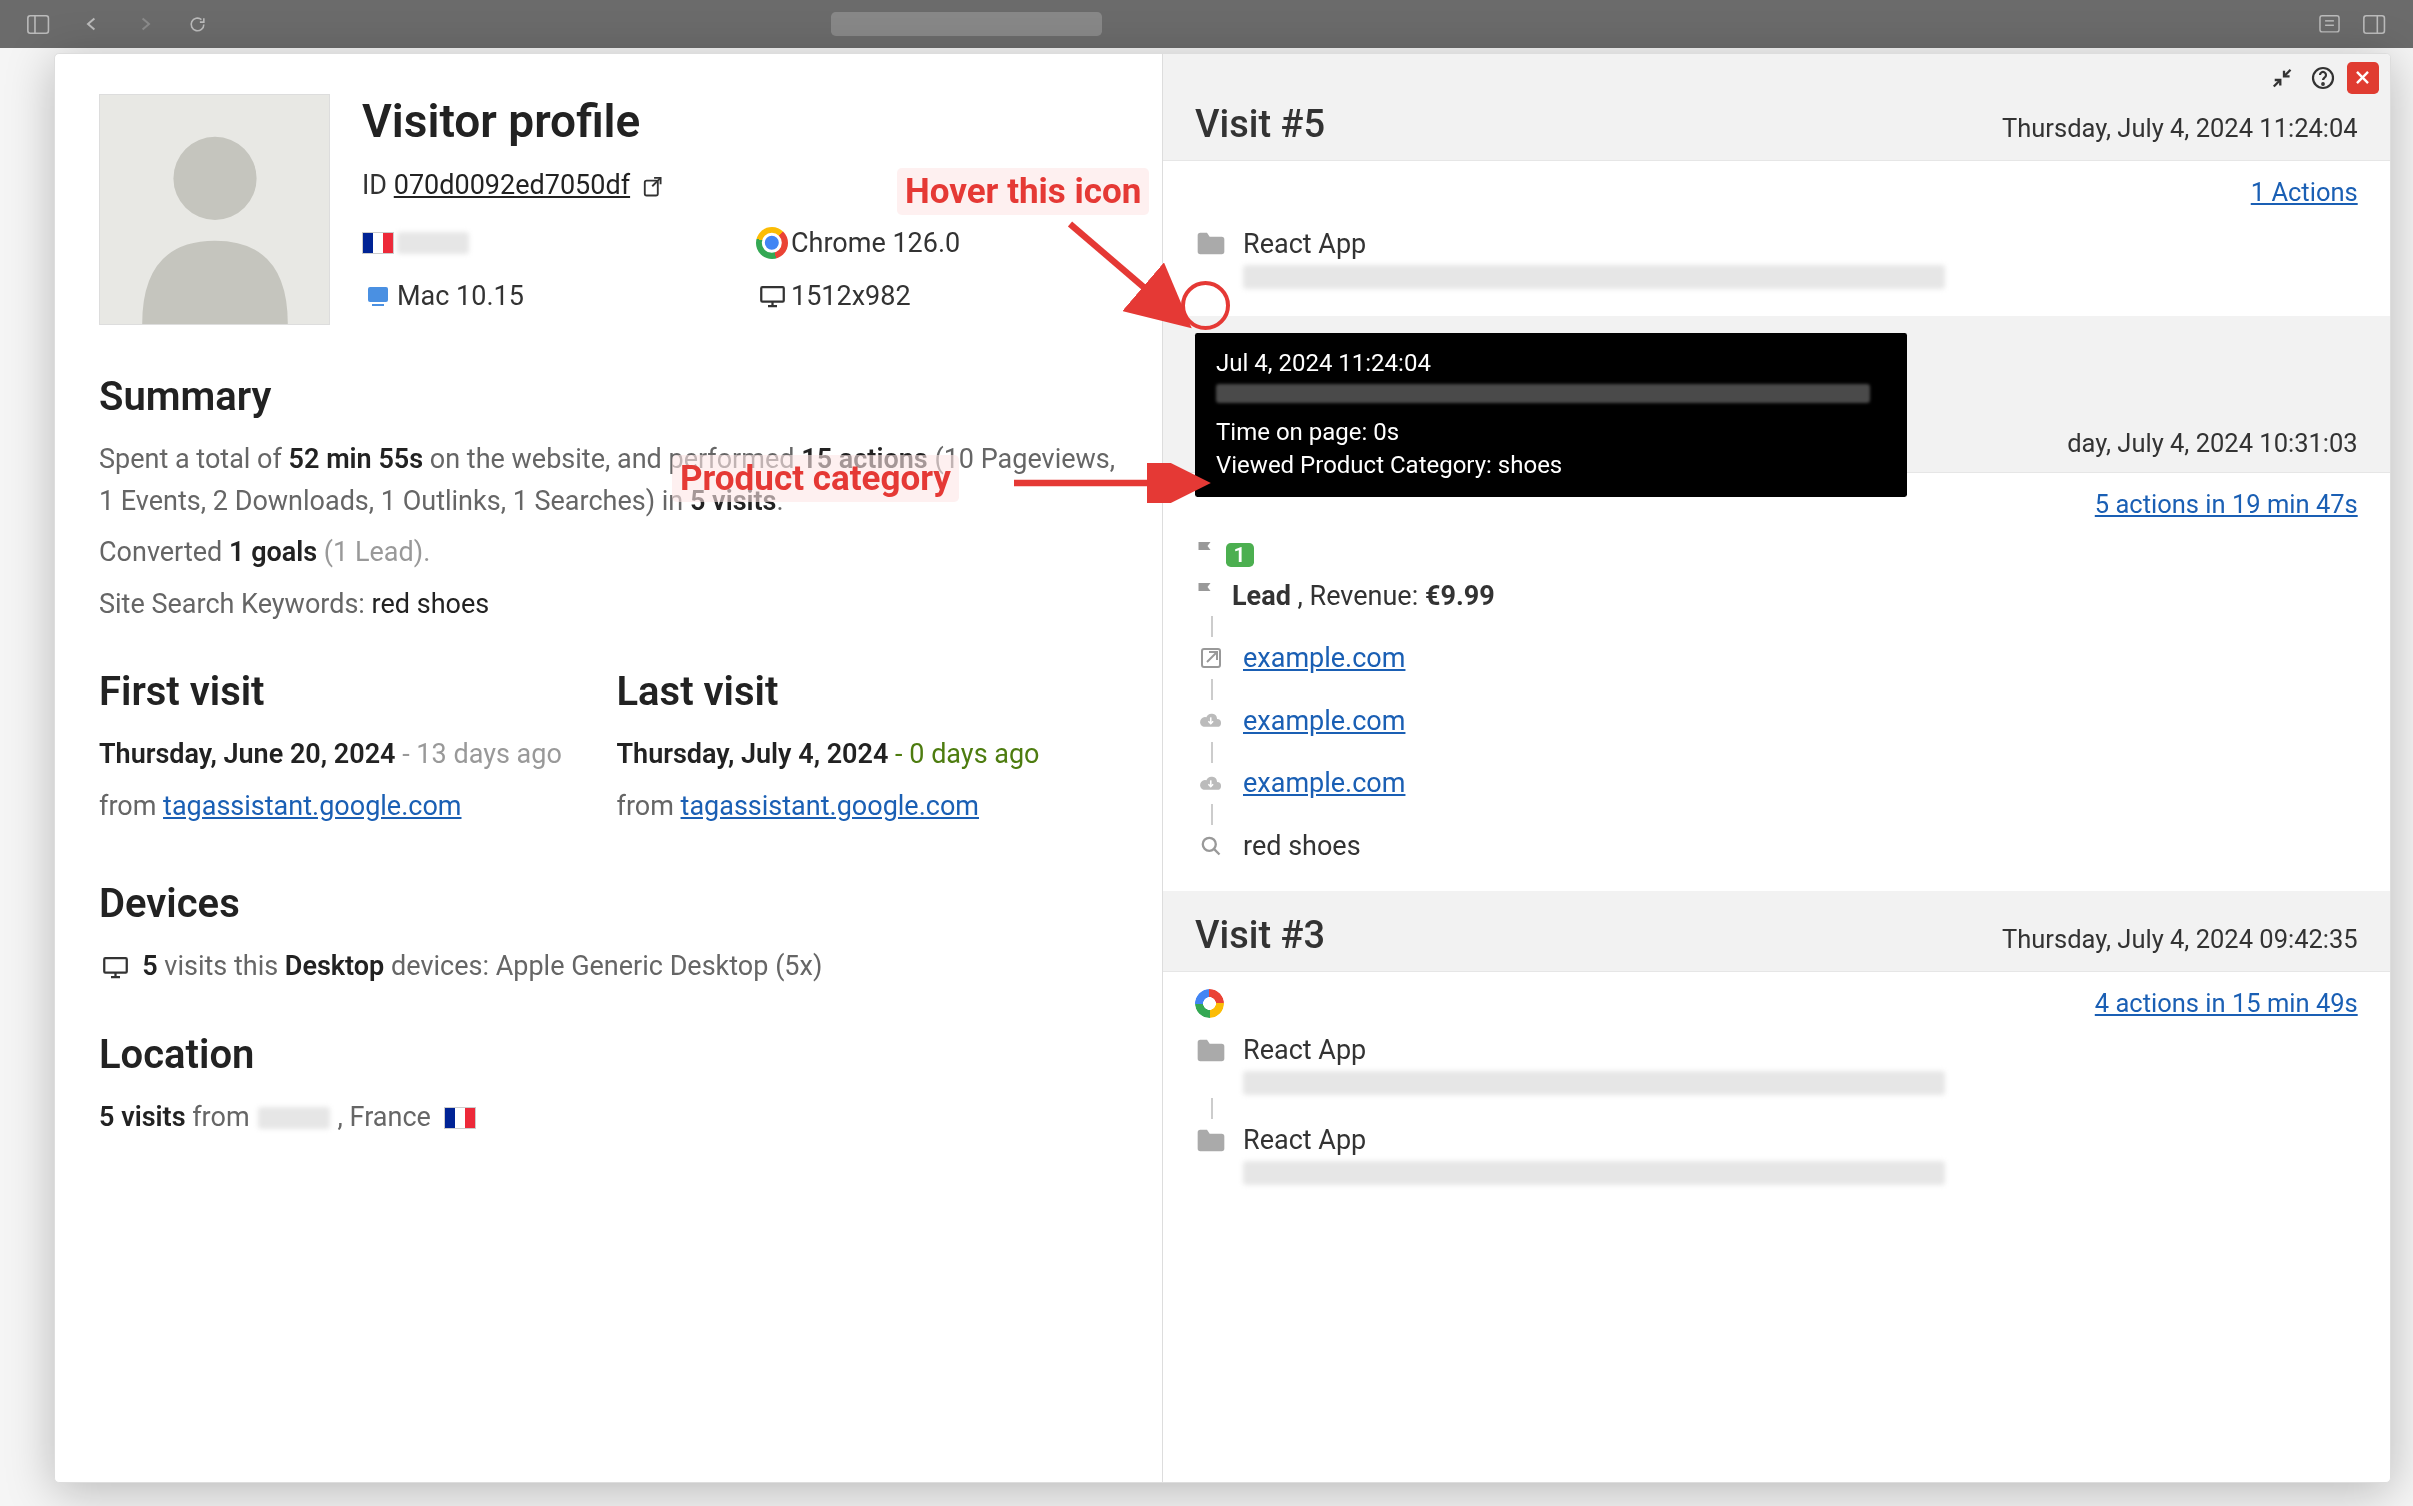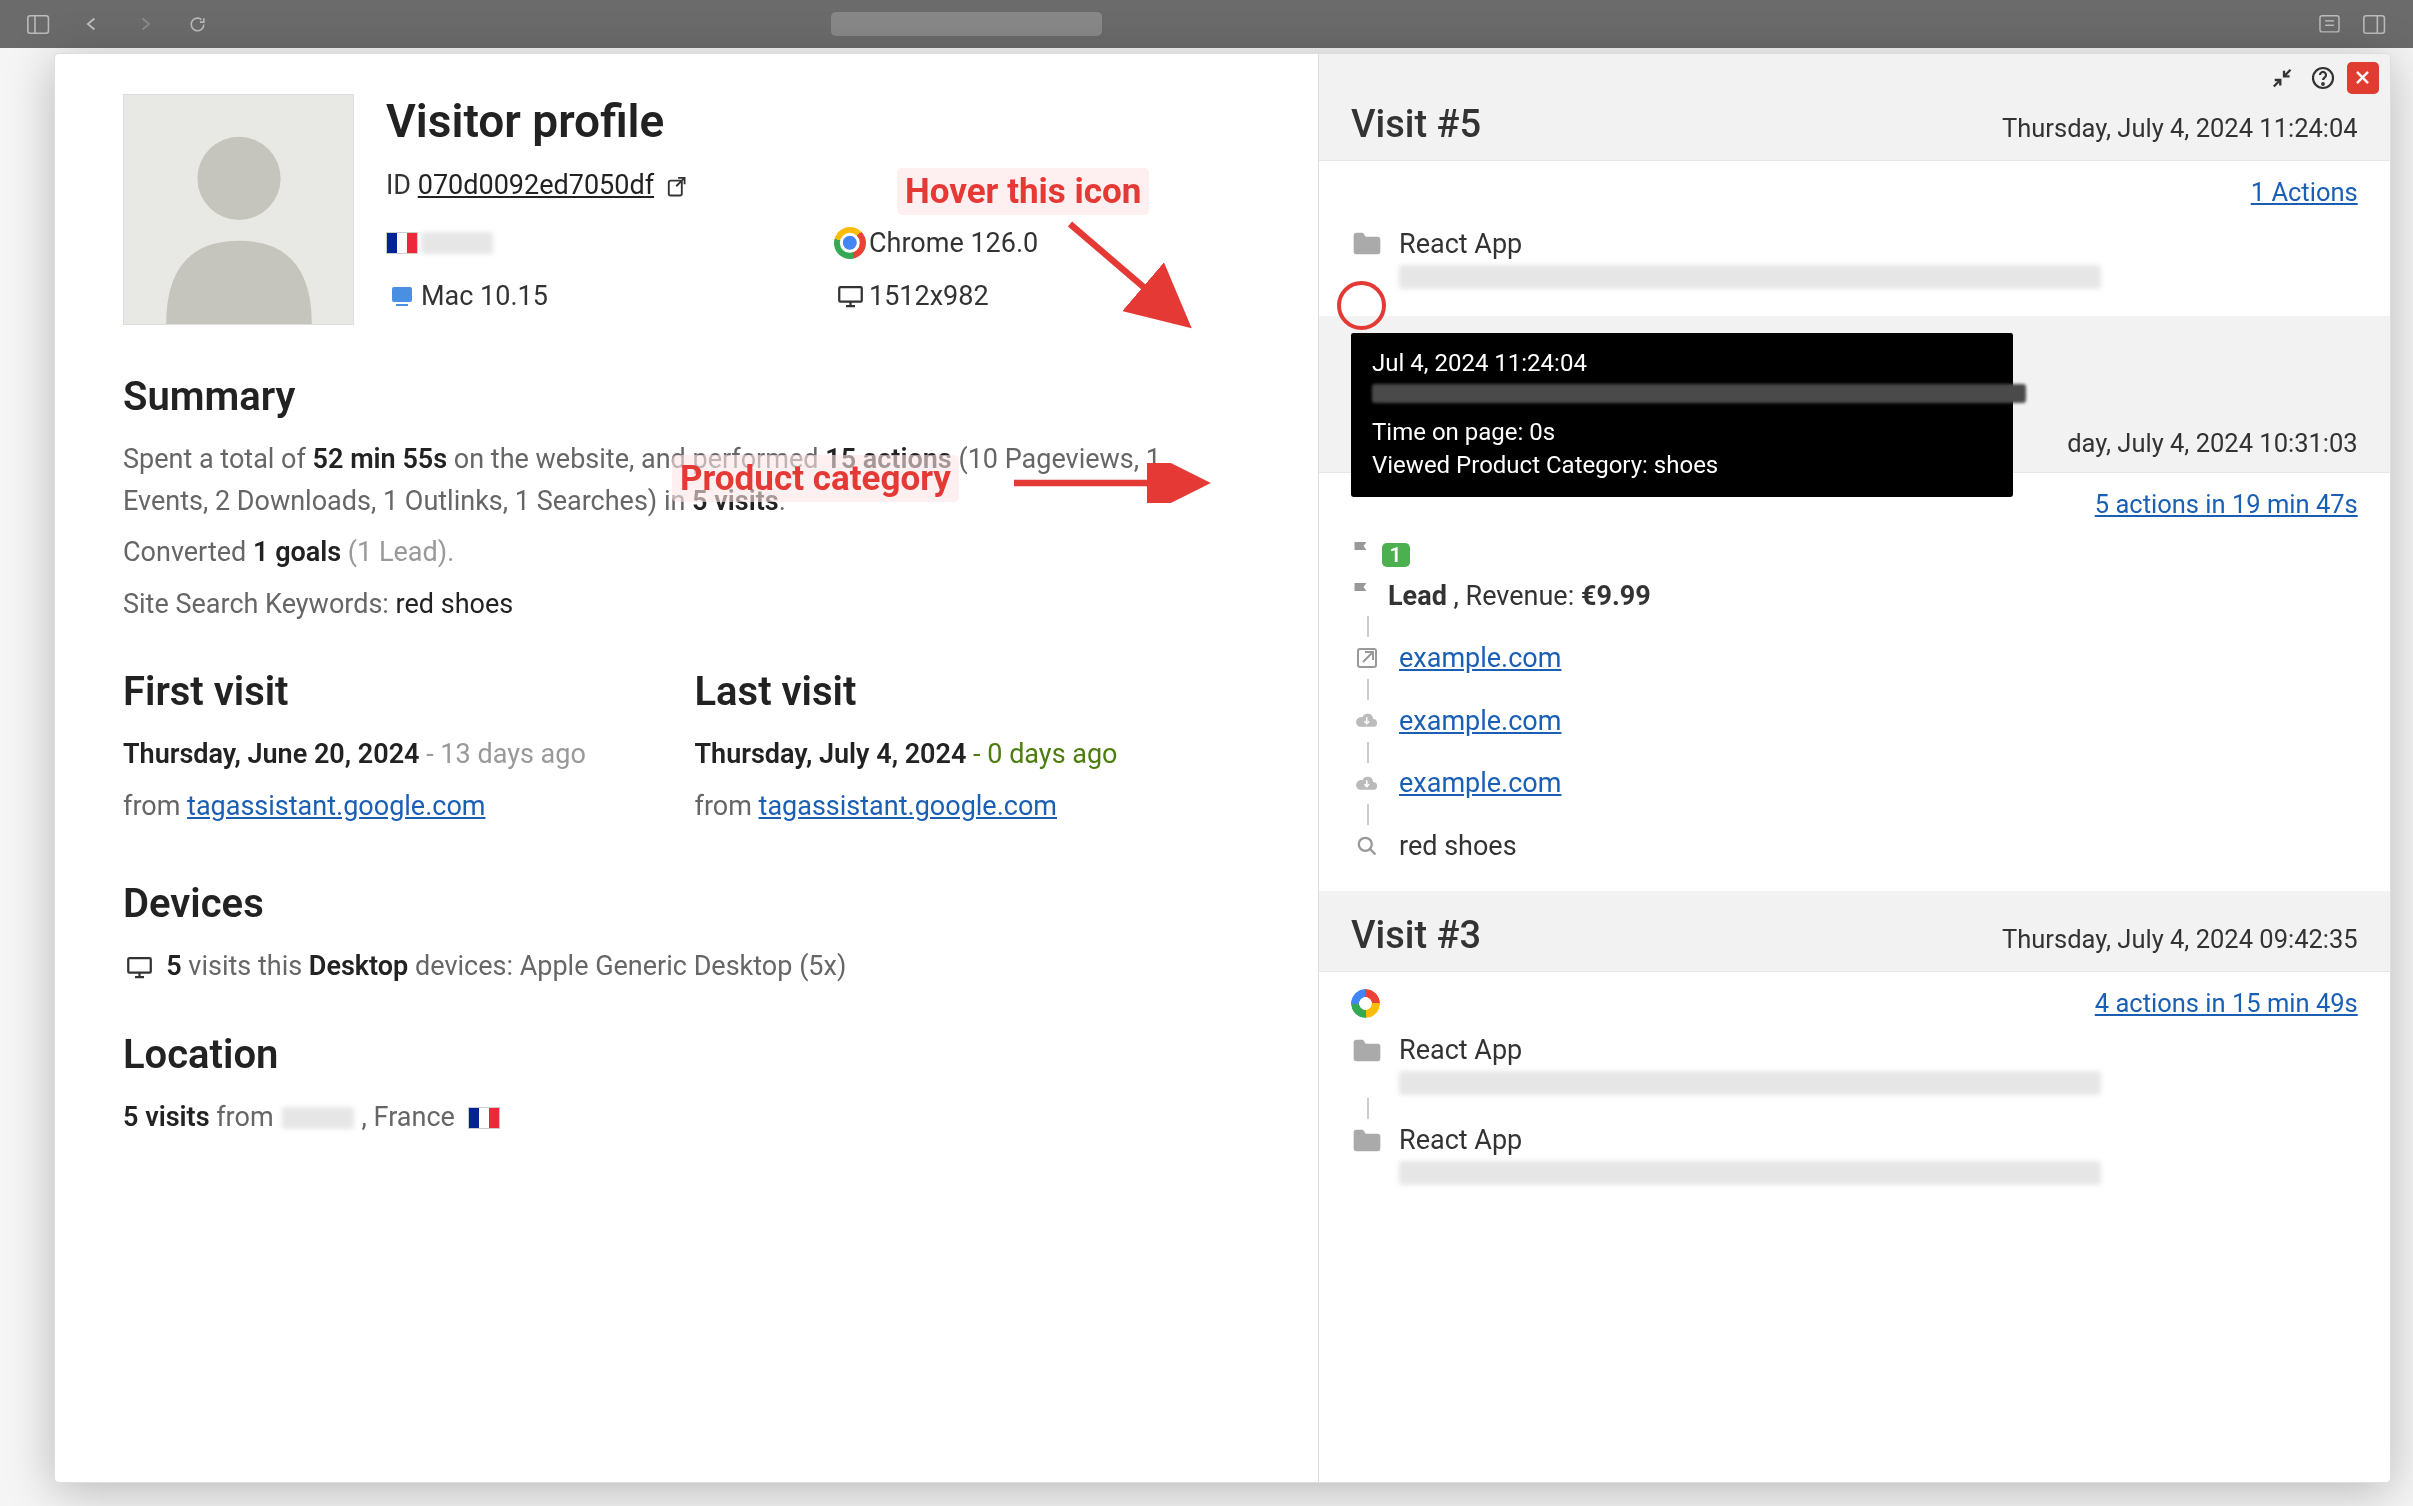--- a/index.html
+++ b/index.html
@@ -60,22 +60,22 @@
       right: 22.3px;
       bottom: 24px;
       background: #fff;
       border: 0.8px solid #ddd;
       border-radius: 4.8px;
       box-shadow: 0 8px 48px rgba(0,0,0,0.25);
       display: flex;
       overflow: hidden;
     }
     .modal-left {
-      width: 1264px;
-      padding: 40px 68px;
+      width: 1108px;
+      padding: 40px 44px;
       border-right: 0.8px solid #ddd;
     }
     .modal-right {
       flex: 1;
       display: flex;
       flex-direction: column;
       position: relative;
     }
     
     .modal-controls {
@@ -295,21 +295,21 @@
       position: absolute;
       background: #000;
       color: #fff;
       padding: 14.4px 21px;
       font-size: 24px;
       line-height: 1.4;
       border-radius: 2.4px;
       z-index: 15;
       top: 279px;
       left: 32px;
-      width: 662px;
+      width: 712px;
     }
     .tooltip .blur-dark {
       display: inline-block;
       height: 19px;
       background: #4a4a4a;
       border-radius: 3.2px;
       filter: blur(1.6px);
       width: 654px;
       margin: 3.2px 0;
     }

